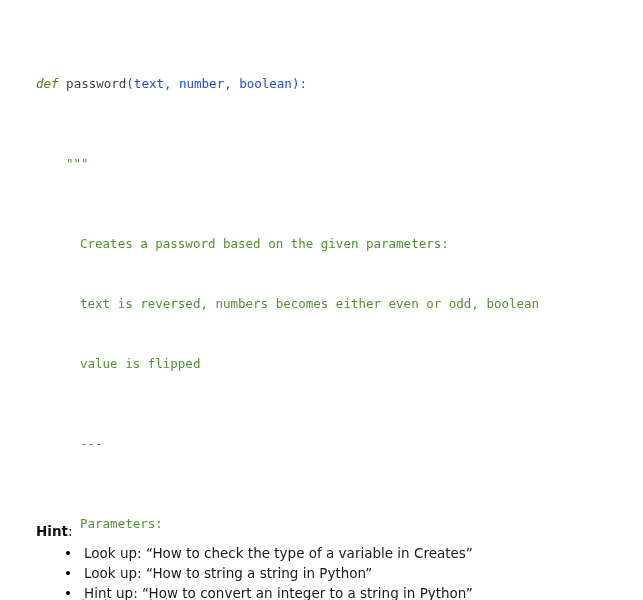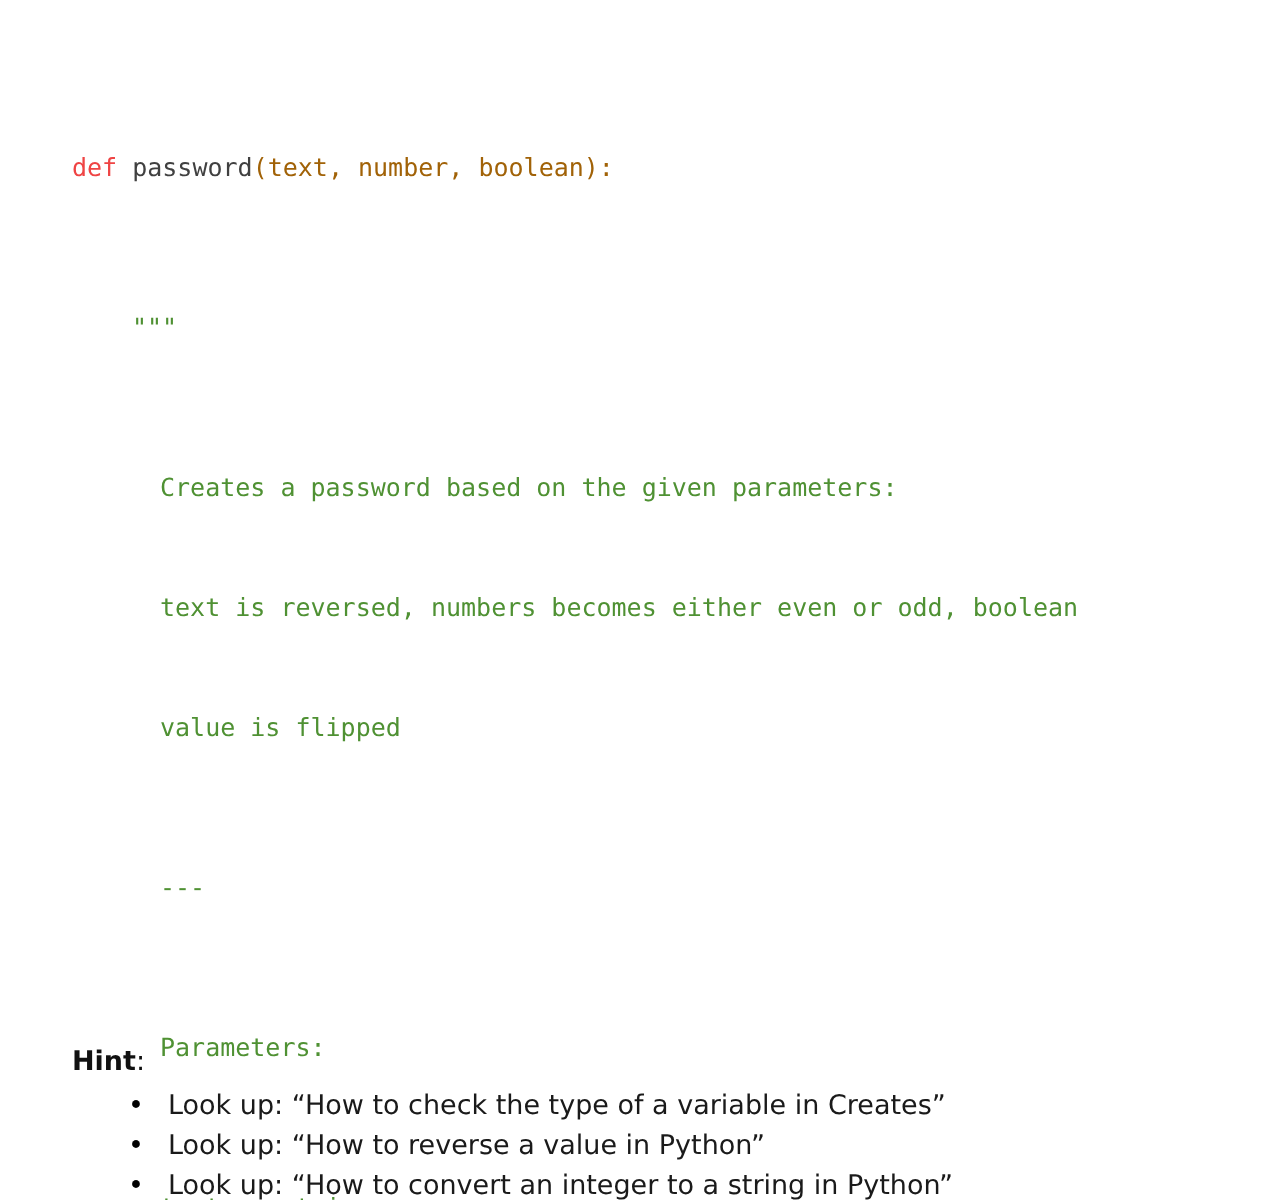--- a/index.html
+++ b/index.html
@@ -33,23 +33,23 @@
     line-height: 20px;
     white-space: pre;
     color: #333333;
   }
   .code-line {
     height: 20px;
     padding-left: 36px;
     white-space: pre;
   }
 
-  .tok-kw      { color: #ef4444; }
+  .tok-kw      { color: #4d7c0f; font-style: italic; }
   .tok-fn      { color: #404040; }
-  .tok-plain   { color: #a16207; }
+  .tok-plain   { color: #1d4ed8; }
   .tok-doc     { color: #4f9133; }
 
   
   .hint-section {
     position: absolute;
     left: 0px;
     top: 522px;
     width: 643px;
     font-family: "DejaVu Sans", sans-serif;
     color: #111111;
@@ -138,23 +138,23 @@
 
     <div class="hint-heading"><span class="hint-word">Hint</span><span>:</span></div>
 
     <ul class="hint-list">
       <li class="hint-item">
         <span class="hint-bullet">•</span>
         <span>Look up: “How to check the type of a variable in Creates”</span>
       </li>
       <li class="hint-item">
         <span class="hint-bullet">•</span>
-        <span>Look up: “How to reverse a value in Python”</span>
+        <span>Look up: “How to string a string in Python”</span>
       </li>
       <li class="hint-item">
         <span class="hint-bullet">•</span>
-        <span>Look up: “How to convert an integer to a string in Python”</span>
+        <span>Hint up: “How to convert an integer to a string in Python”</span>
       </li>
     </ul>
 
   </div>
 
 </div>
 
 </body></html>

